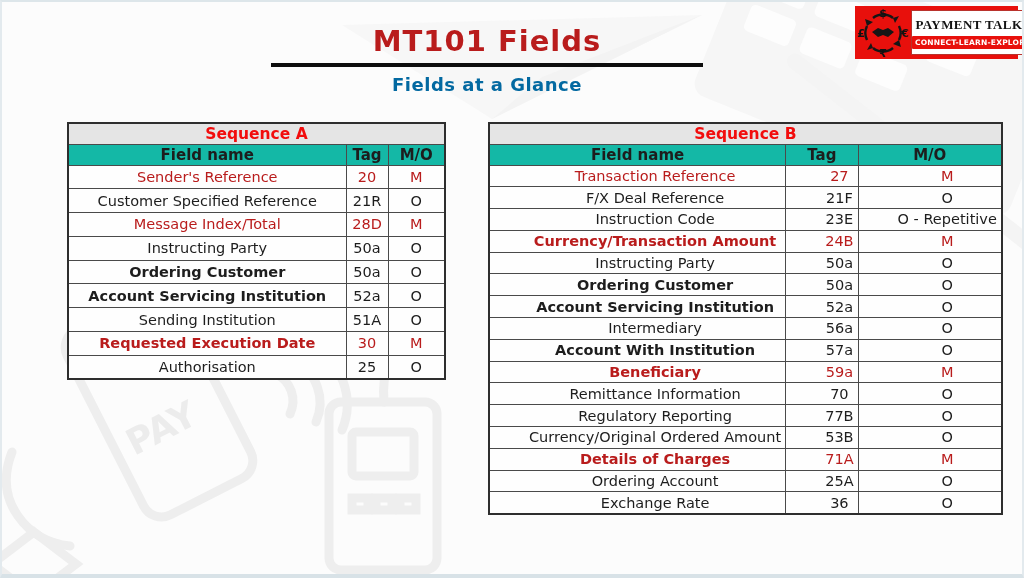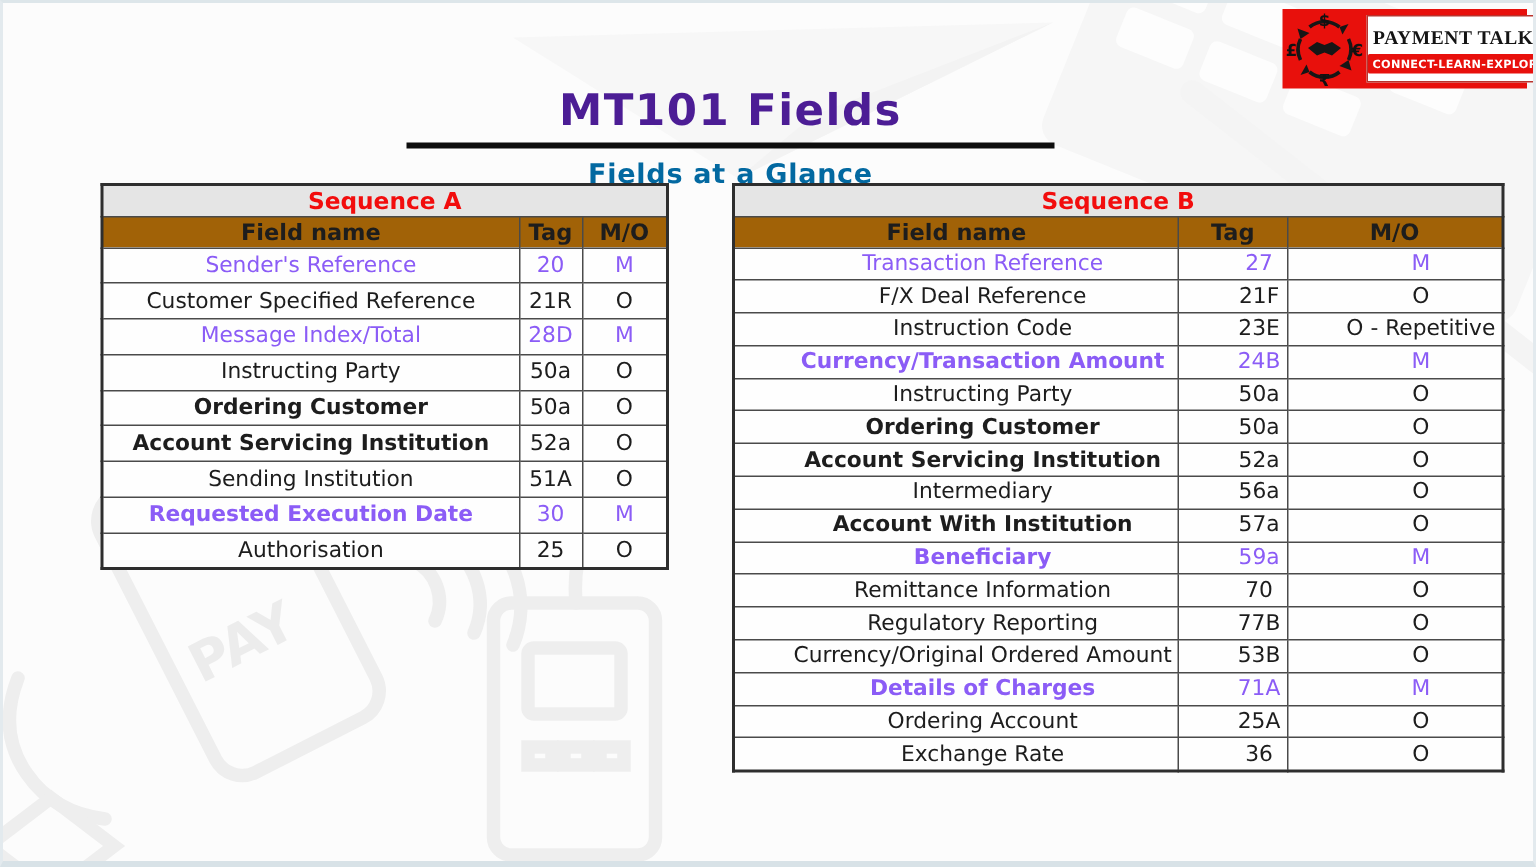--- a/index.html
+++ b/index.html
@@ -16,21 +16,21 @@
   }
 
   
   .wm { position:absolute; pointer-events:none; }
   .wm-plane { left:300px; top:5px; }
   .wm-laptop { right:-40px; top:-30px; }
   .wm-pay { left:-18px; bottom:-28px; }
 
   
   .header { position:absolute; left:170px; top:22px; width:630px; text-align:center; z-index:2; }
-  .title { font-size:29px; font-weight:bold; color:#4c1d95; letter-spacing:1px;margin-top:32px; }
+  .title { font-size:29px; font-weight:bold; color:#b91c1c; letter-spacing:1px; }
   .title-underline { width:432px; height:4px; background:#0d0d0d; margin:5px auto 0; }
   .subtitle { margin-top:7px; font-size:18px; font-weight:bold; color:#0369a1; letter-spacing:0.5px; }
 
   
   .logo {
     position:absolute; top:4px; right:4px; width:163px; height:53px;
     background:#e8100c; z-index:3; display:flex; align-items:center;
   }
   .emblem { position:relative; width:56px; height:53px; flex:0 0 56px; }
   .logo-panel {
@@ -52,23 +52,23 @@
   #tableB { left:486px; top:120px; }
 
   .seq-table { border-collapse:collapse; background:#fff; border:2px solid #2e2e2e; }
   .seq-table td {
     border:1.5px solid #4a4a4a; text-align:center; vertical-align:middle;
     padding:0 4px; color:#1d1d1d; font-size:14.5px; white-space:nowrap;
   }
   .title-row td {
     background:#e5e5e5; color:#f20d0d; font-weight:bold; font-size:15.5px; height:21px;
   }
-  .head-row td { background:#a16207; font-weight:bold; font-size:15px; height:21px; }
+  .head-row td { background:#14b8a6; font-weight:bold; font-size:15px; height:21px; }
   .data-row td { background:#fefefe; }
-  .data-row.red td { color:#8b5cf6; }
+  .data-row.red td { color:#b91c1c; }
   .c-field.b { font-weight:bold; }
 
   #tableA .c-field { width:278px; }
   #tableA .c-tag   { width:42px; }
   #tableA .c-mo    { width:57px; }
   #tableA .data-row td { height:23.8px; }
 
   #tableB .c-field { width:292px; }
   #tableB .c-tag   { width:72px; }
   #tableB .c-mo    { width:117px; }

